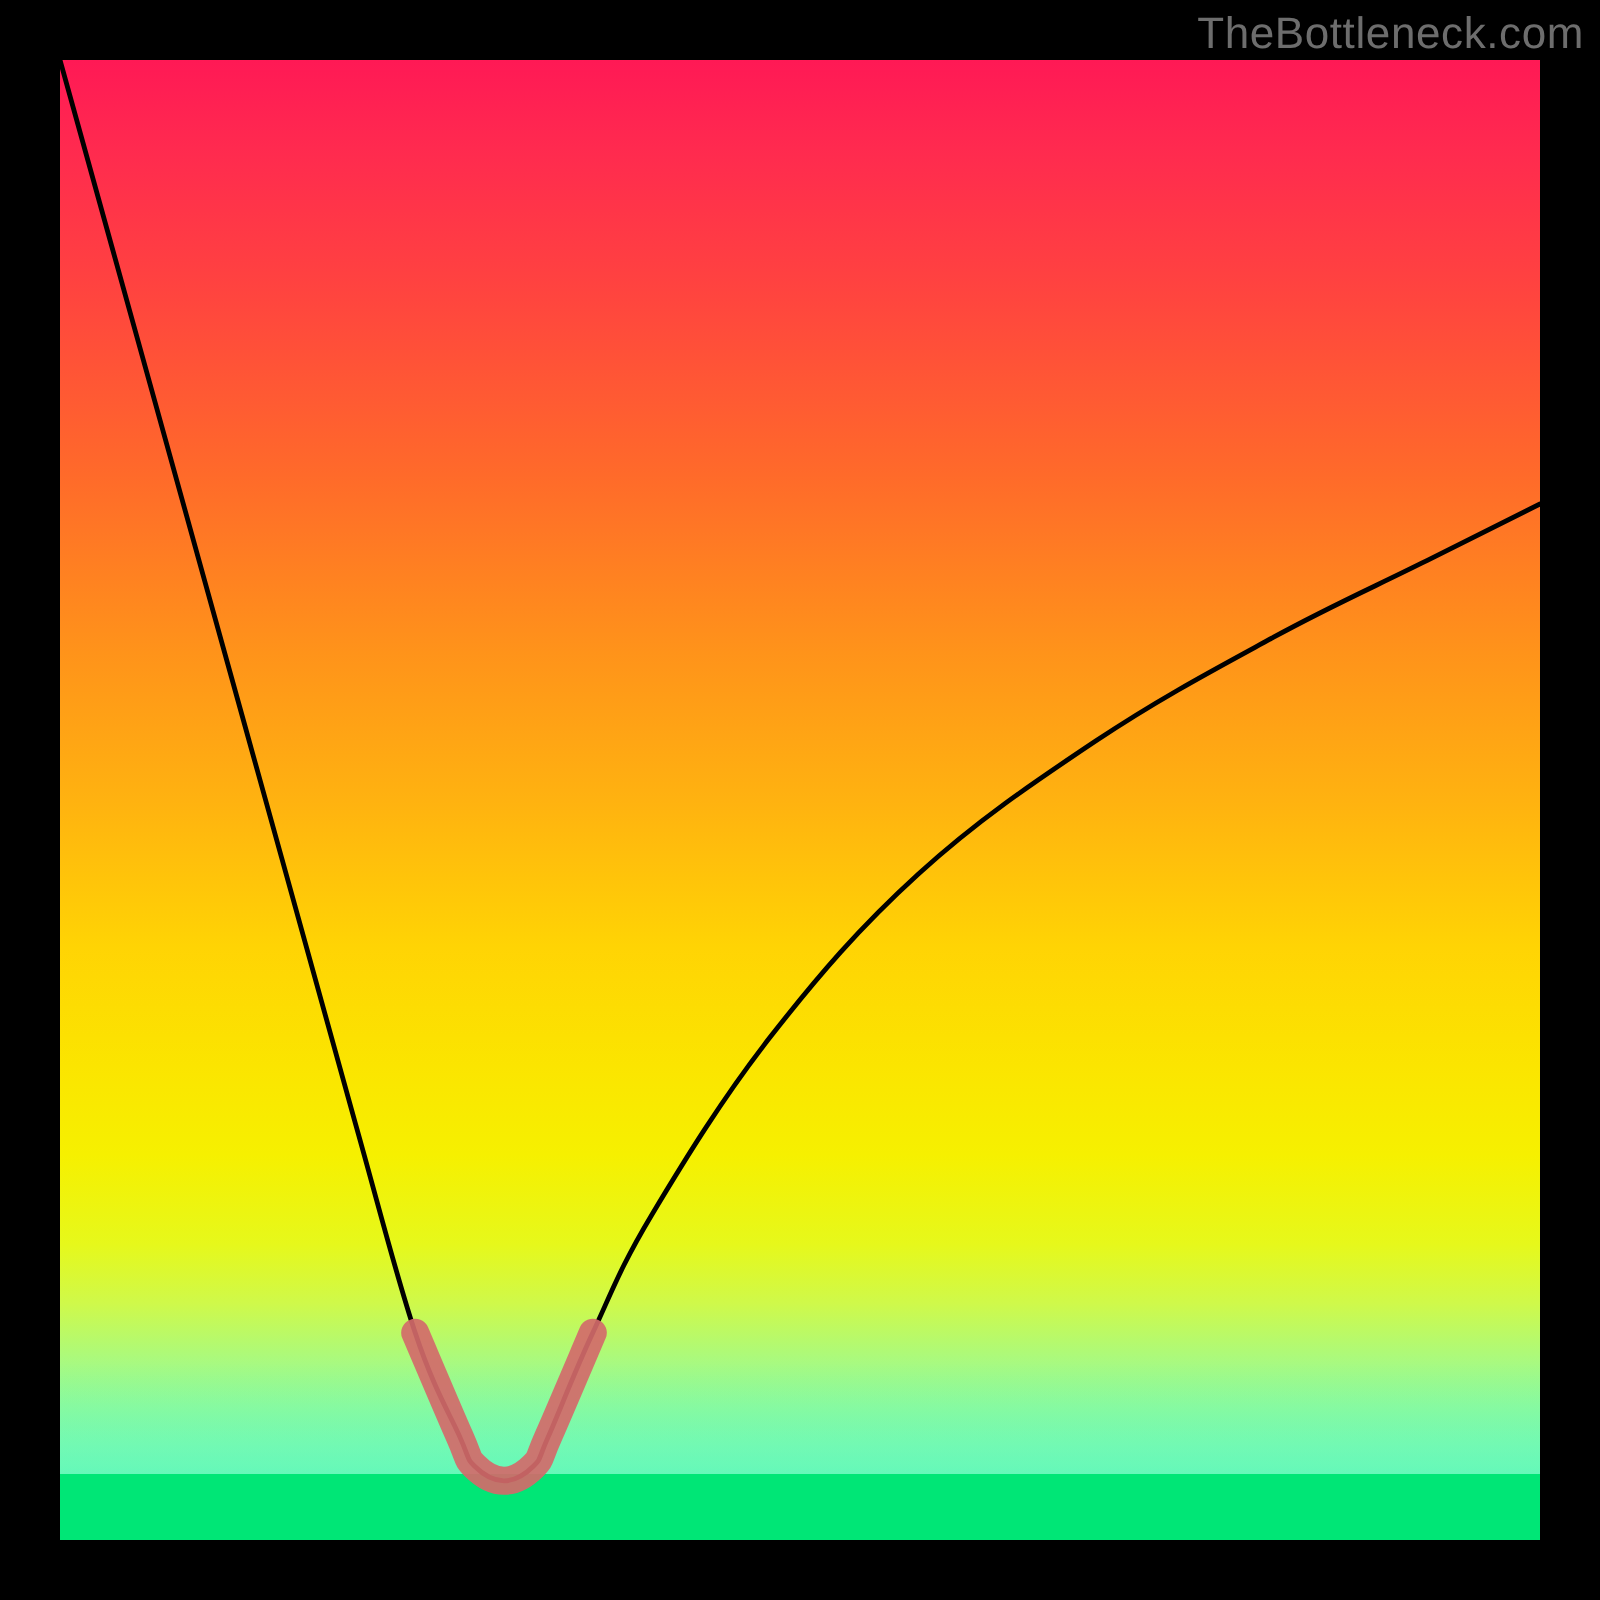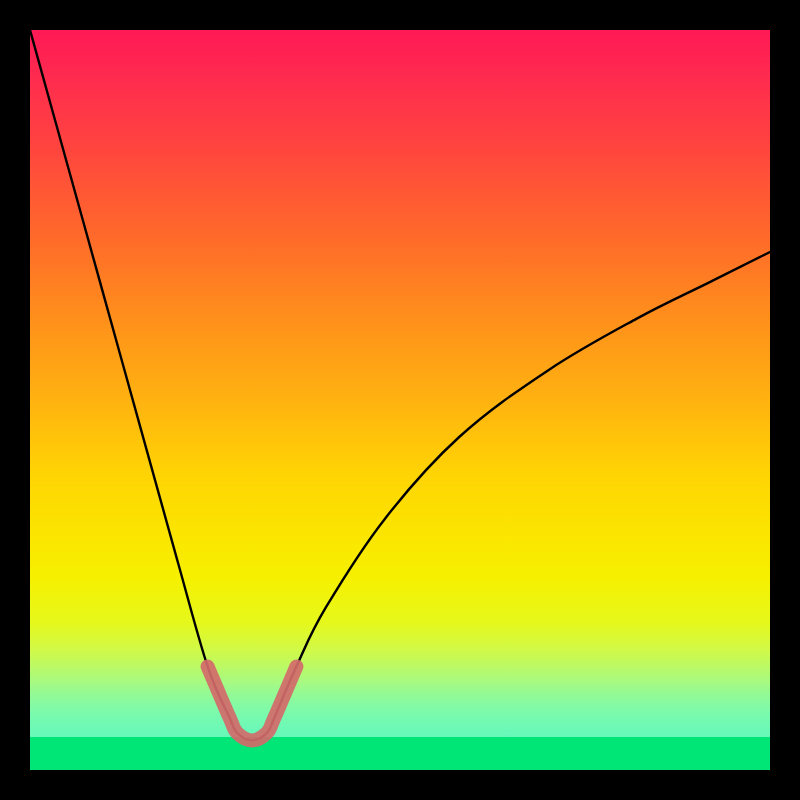--- a/index.html
+++ b/index.html
@@ -95,13 +95,14 @@
     <div class="gradient-bg"></div>
     <div class="yellowish-band"></div>
     <div class="green-band"></div>
 
     <svg class="curve" viewBox="0 0 740 740" preserveAspectRatio="none">
       <path d="M 0.00 0.00 C 6.66 23.98, 23.68 85.25, 37.00 133.20 C 50.32 181.15, 60.68 218.45, 74.00 266.40 C 87.32 314.35, 97.68 351.65, 111.00 399.60 C 124.32 447.55, 136.01 490.18, 148.00 532.80 C 159.99 575.42, 168.28 608.43, 177.60 636.40 C 186.92 664.37, 194.47 676.21, 199.80 688.20 C 205.13 700.19, 203.20 699.00, 207.20 703.00 C 211.20 707.00, 216.67 710.40, 222.00 710.40 C 227.33 710.40, 232.80 707.00, 236.80 703.00 C 240.80 699.00, 238.87 700.19, 244.20 688.20 C 249.53 676.21, 257.08 656.38, 266.40 636.40 C 275.72 616.42, 280.02 603.84, 296.00 577.20 C 311.98 550.56, 331.22 519.04, 355.20 488.40 C 379.18 457.76, 399.90 433.64, 429.20 407.00 C 458.50 380.36, 486.03 361.71, 518.00 340.40 C 549.97 319.09, 577.50 304.58, 606.80 288.60 C 636.10 272.62, 656.82 263.59, 680.80 251.60 C 704.78 239.61, 729.34 227.33, 740.00 222.00" id="mainCurve" fill="none" stroke="#000" stroke-width="2.4" stroke-linecap="round" stroke-linejoin="round"></path>
       <path d="M 177.60 636.40 C 181.60 645.72, 194.47 676.21, 199.80 688.20 C 205.13 700.19, 203.20 699.00, 207.20 703.00 C 211.20 707.00, 216.67 710.40, 222.00 710.40 C 227.33 710.40, 232.80 707.00, 236.80 703.00 C 240.80 699.00, 238.87 700.19, 244.20 688.20 C 249.53 676.21, 262.40 645.72, 266.40 636.40" id="highlightCurve" fill="none" stroke="#d36a6a" stroke-width="14" stroke-linecap="round" stroke-linejoin="round" opacity="0.92"></path>
     </svg>
   </div>
 
+  <div class="watermark">TheBottleneck.com</div>
 </div>
 
 </body></html>

